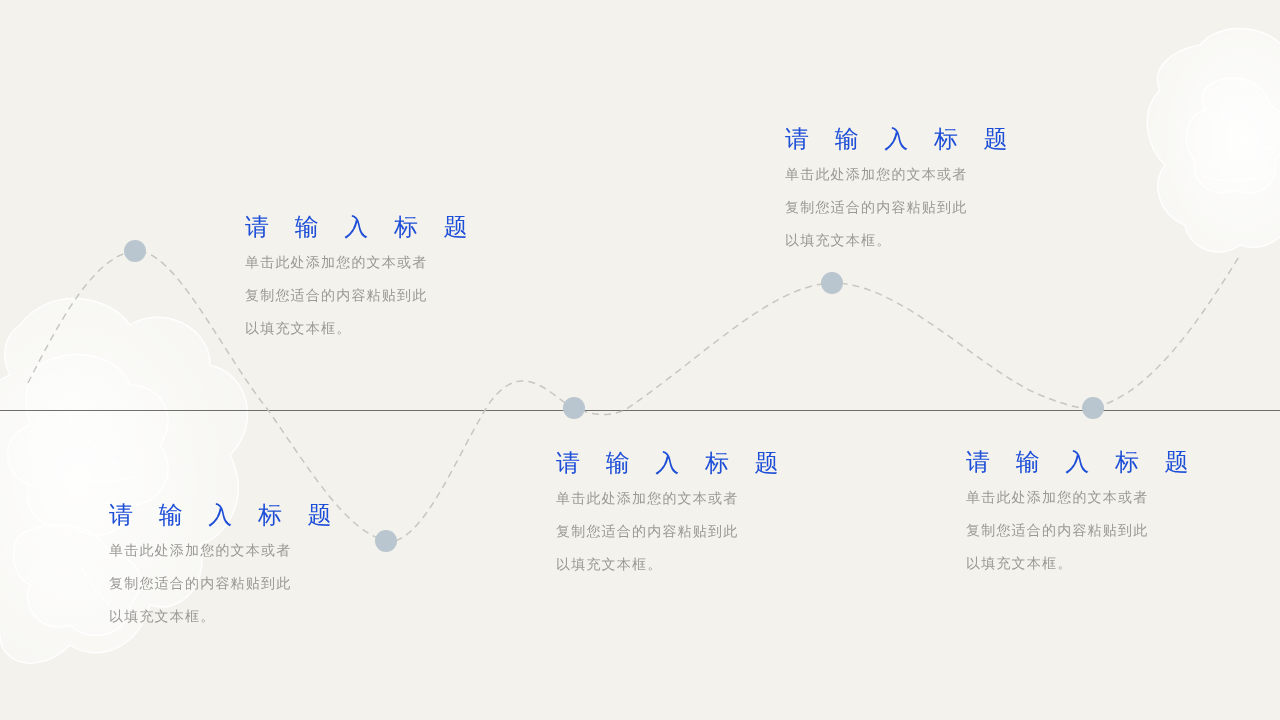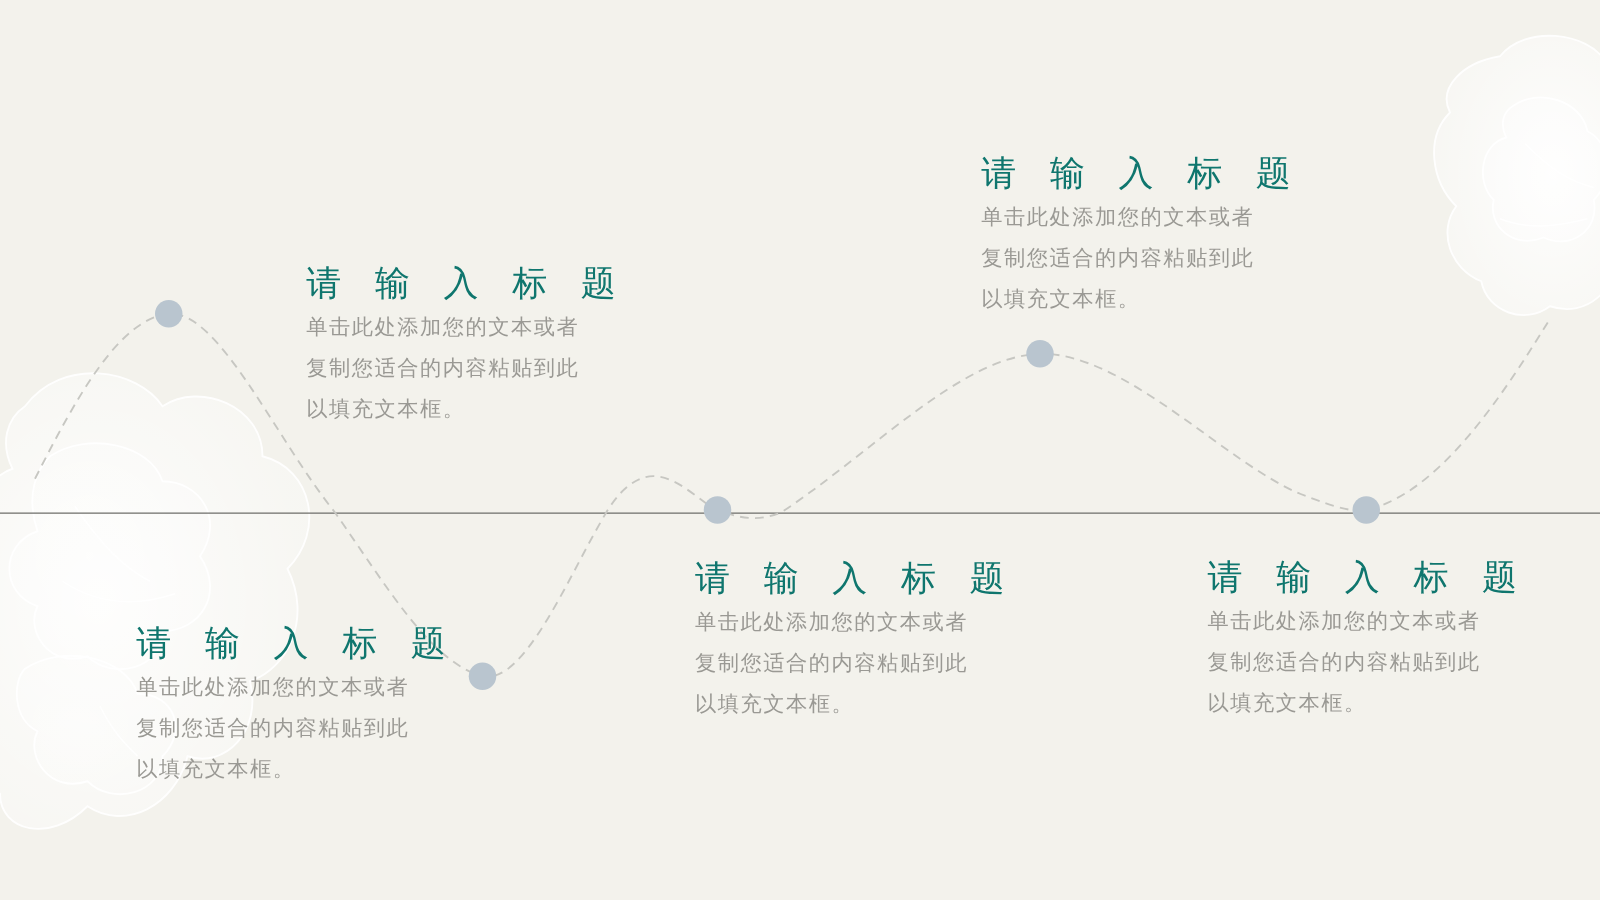--- a/index.html
+++ b/index.html
@@ -13,25 +13,25 @@
       position: absolute; left: 0; top: 410px; width: 1280px; height: 1px;
       background: #6e6e6a;
     }
     .curve { position: absolute; left: 0; top: 0; width: 1280px; height: 720px; }
     .node {
       position: absolute; width: 22px; height: 22px; border-radius: 50%;
       background: #b9c5cf; transform: translate(-50%, -50%);
     }
     .block { position: absolute; width: 260px; }
     .block .title {
-      font-size: 28px; color: #0f766e; letter-spacing: 9px; line-height: 30px;
+      font-size: 24px; color: #1d4ed8; letter-spacing: 9px; line-height: 30px;
       margin: 0 0 4px 0; white-space: nowrap;
     }
     .block .desc {
-      font-size: 17px; color: #9a9994; line-height: 33px; letter-spacing: 1.2px;
+      font-size: 14px; color: #9a9994; line-height: 33px; letter-spacing: 1.2px;
       margin: 0;
     }
     .block .desc span { display: block; white-space: nowrap; }
   </style>
 </head>
 <body>
 
 <svg class="bg-flower" style="left:-40px; top:285px;" width="300" height="410" viewBox="0 0 300 410">
   <defs>
     <radialGradient id="fg1" cx="40%" cy="50%" r="60%">

